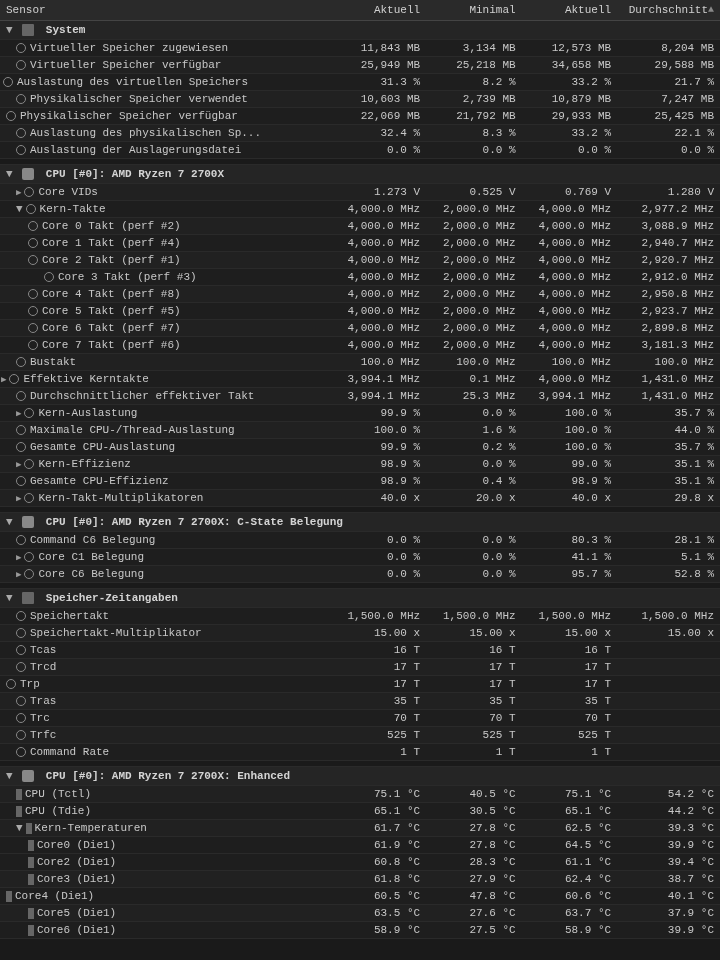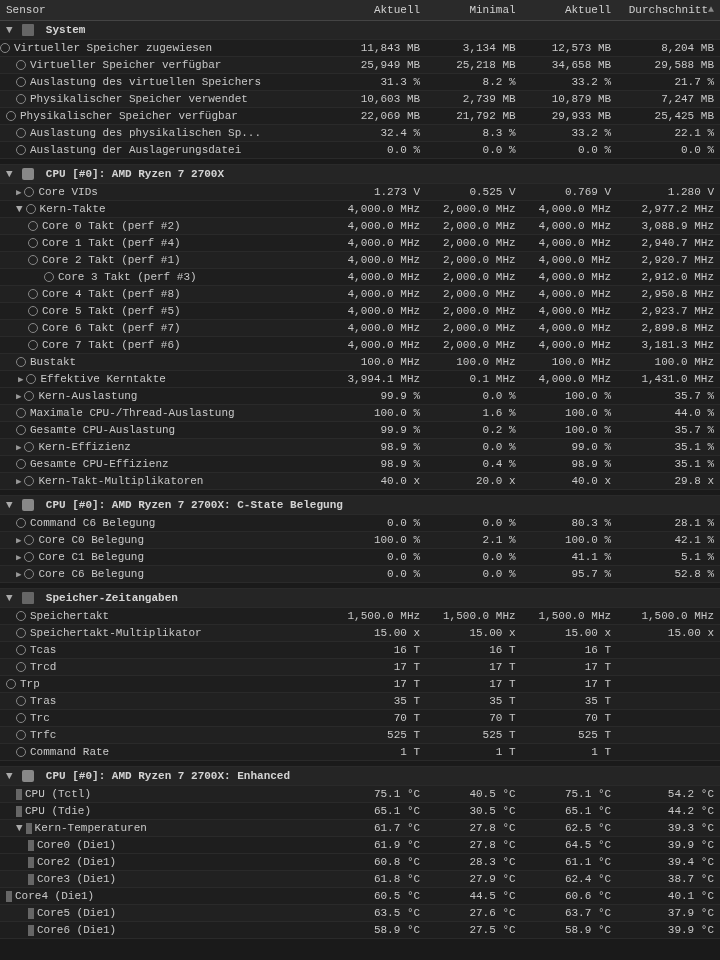--- a/index.html
+++ b/index.html
@@ -101,35 +101,35 @@
     </thead>
     <tbody id="table-body">
     <tr class="section-header">
           <td colspan="5">
     <span class="chevron">▼</span>
     <span style="display:inline-block;width:12px;height:12px;background:#666;margin-right:5px;vertical-align:middle;border-radius:1px;"></span>
     <span>System</span>
   </td>
         </tr>
         <tr class="row-even">
-      <td style="padding-left:0"><span class="circle-icon"></span><span>Virtueller Speicher zugewiesen</span></td>
+      <td style="padding-left:16px"><span class="circle-icon"></span><span>Virtueller Speicher zugewiesen</span></td>
       <td class="value">11,843 MB</td>
       <td class="value">3,134 MB</td>
       <td class="value">12,573 MB</td>
       <td class="value">8,204 MB</td>
     </tr>
         <tr class="row-odd">
       <td style="padding-left:16px"><span class="circle-icon"></span><span>Virtueller Speicher verfügbar</span></td>
       <td class="value">25,949 MB</td>
       <td class="value">25,218 MB</td>
       <td class="value">34,658 MB</td>
       <td class="value">29,588 MB</td>
     </tr>
         <tr class="row-even">
-      <td style="padding-left:16px"><span class="circle-icon"></span><span>Auslastung des virtuellen Speichers</span></td>
+      <td style="padding-left:3px"><span class="circle-icon"></span><span>Auslastung des virtuellen Speichers</span></td>
       <td class="value">31.3 %</td>
       <td class="value">8.2 %</td>
       <td class="value">33.2 %</td>
       <td class="value">21.7 %</td>
     </tr>
         <tr class="row-odd">
       <td style="padding-left:16px"><span class="circle-icon"></span><span>Physikalischer Speicher verwendet</span></td>
       <td class="value">10,603 MB</td>
       <td class="value">2,739 MB</td>
       <td class="value">10,879 MB</td>
@@ -237,24 +237,31 @@
       <td class="value">3,181.3 MHz</td>
     </tr>
         <tr class="row-odd">
       <td style="padding-left:16px"><span class="circle-icon"></span><span>Bustakt</span></td>
       <td class="value">100.0 MHz</td>
       <td class="value">100.0 MHz</td>
       <td class="value">100.0 MHz</td>
       <td class="value">100.0 MHz</td>
     </tr>
         <tr class="row-even">
-      <td style="padding-left:18px"><span class="arrow-icon">▶</span><span class="circle-icon"></span><span>Effektive Kerntakte</span></td>
+      <td style="padding-left:1px"><span class="arrow-icon">▶</span><span class="circle-icon"></span><span>Effektive Kerntakte</span></td>
       <td class="value">3,994.1 MHz</td>
       <td class="value">0.1 MHz</td>
       <td class="value">4,000.0 MHz</td>
+      <td class="value">1,431.0 MHz</td>
+    </tr>
+        <tr class="row-odd">
+      <td style="padding-left:16px"><span class="circle-icon"></span><span>Durchschnittlicher effektiver Takt</span></td>
+      <td class="value">3,994.1 MHz</td>
+      <td class="value">25.3 MHz</td>
+      <td class="value">3,994.1 MHz</td>
       <td class="value">1,431.0 MHz</td>
     </tr>
         <tr class="row-even">
       <td style="padding-left:16px"><span class="arrow-icon">▶</span><span class="circle-icon"></span><span>Kern-Auslastung</span></td>
       <td class="value">99.9 %</td>
       <td class="value">0.0 %</td>
       <td class="value">100.0 %</td>
       <td class="value">35.7 %</td>
     </tr>
         <tr class="row-odd">
@@ -302,27 +309,20 @@
     <span>CPU [#0]: AMD Ryzen 7 2700X: C-State Belegung</span>
   </td>
         </tr>
         <tr class="row-even">
       <td style="padding-left:16px"><span class="circle-icon"></span><span>Command C6 Belegung</span></td>
       <td class="value">0.0 %</td>
       <td class="value">0.0 %</td>
       <td class="value">80.3 %</td>
       <td class="value">28.1 %</td>
     </tr>
-        <tr class="row-odd">
-      <td style="padding-left:16px"><span class="arrow-icon">▶</span><span class="circle-icon"></span><span>Core C0 Belegung</span></td>
-      <td class="value">100.0 %</td>
-      <td class="value">2.1 %</td>
-      <td class="value">100.0 %</td>
-      <td class="value">42.1 %</td>
-    </tr>
         <tr class="row-even">
       <td style="padding-left:16px"><span class="arrow-icon">▶</span><span class="circle-icon"></span><span>Core C1 Belegung</span></td>
       <td class="value">0.0 %</td>
       <td class="value">0.0 %</td>
       <td class="value">41.1 %</td>
       <td class="value">5.1 %</td>
     </tr>
         <tr class="row-odd">
       <td style="padding-left:16px"><span class="arrow-icon">▶</span><span class="circle-icon"></span><span>Core C6 Belegung</span></td>
       <td class="value">0.0 %</td>
@@ -451,21 +451,21 @@
         <tr class="row-odd">
       <td style="padding-left:28px"><span class="temp-bar"></span><span>Core3 (Die1)</span></td>
       <td class="value">61.8 °C</td>
       <td class="value">27.9 °C</td>
       <td class="value">62.4 °C</td>
       <td class="value">38.7 °C</td>
     </tr>
         <tr class="row-even">
       <td style=""><span class="temp-bar"></span><span>Core4 (Die1)</span></td>
       <td class="value">60.5 °C</td>
-      <td class="value">44.5 °C</td>
+      <td class="value">47.8 °C</td>
       <td class="value">60.6 °C</td>
       <td class="value">40.1 °C</td>
     </tr>
         <tr class="row-odd">
       <td style="padding-left:28px"><span class="temp-bar"></span><span>Core5 (Die1)</span></td>
       <td class="value">63.5 °C</td>
       <td class="value">27.6 °C</td>
       <td class="value">63.7 °C</td>
       <td class="value">37.9 °C</td>
     </tr>

